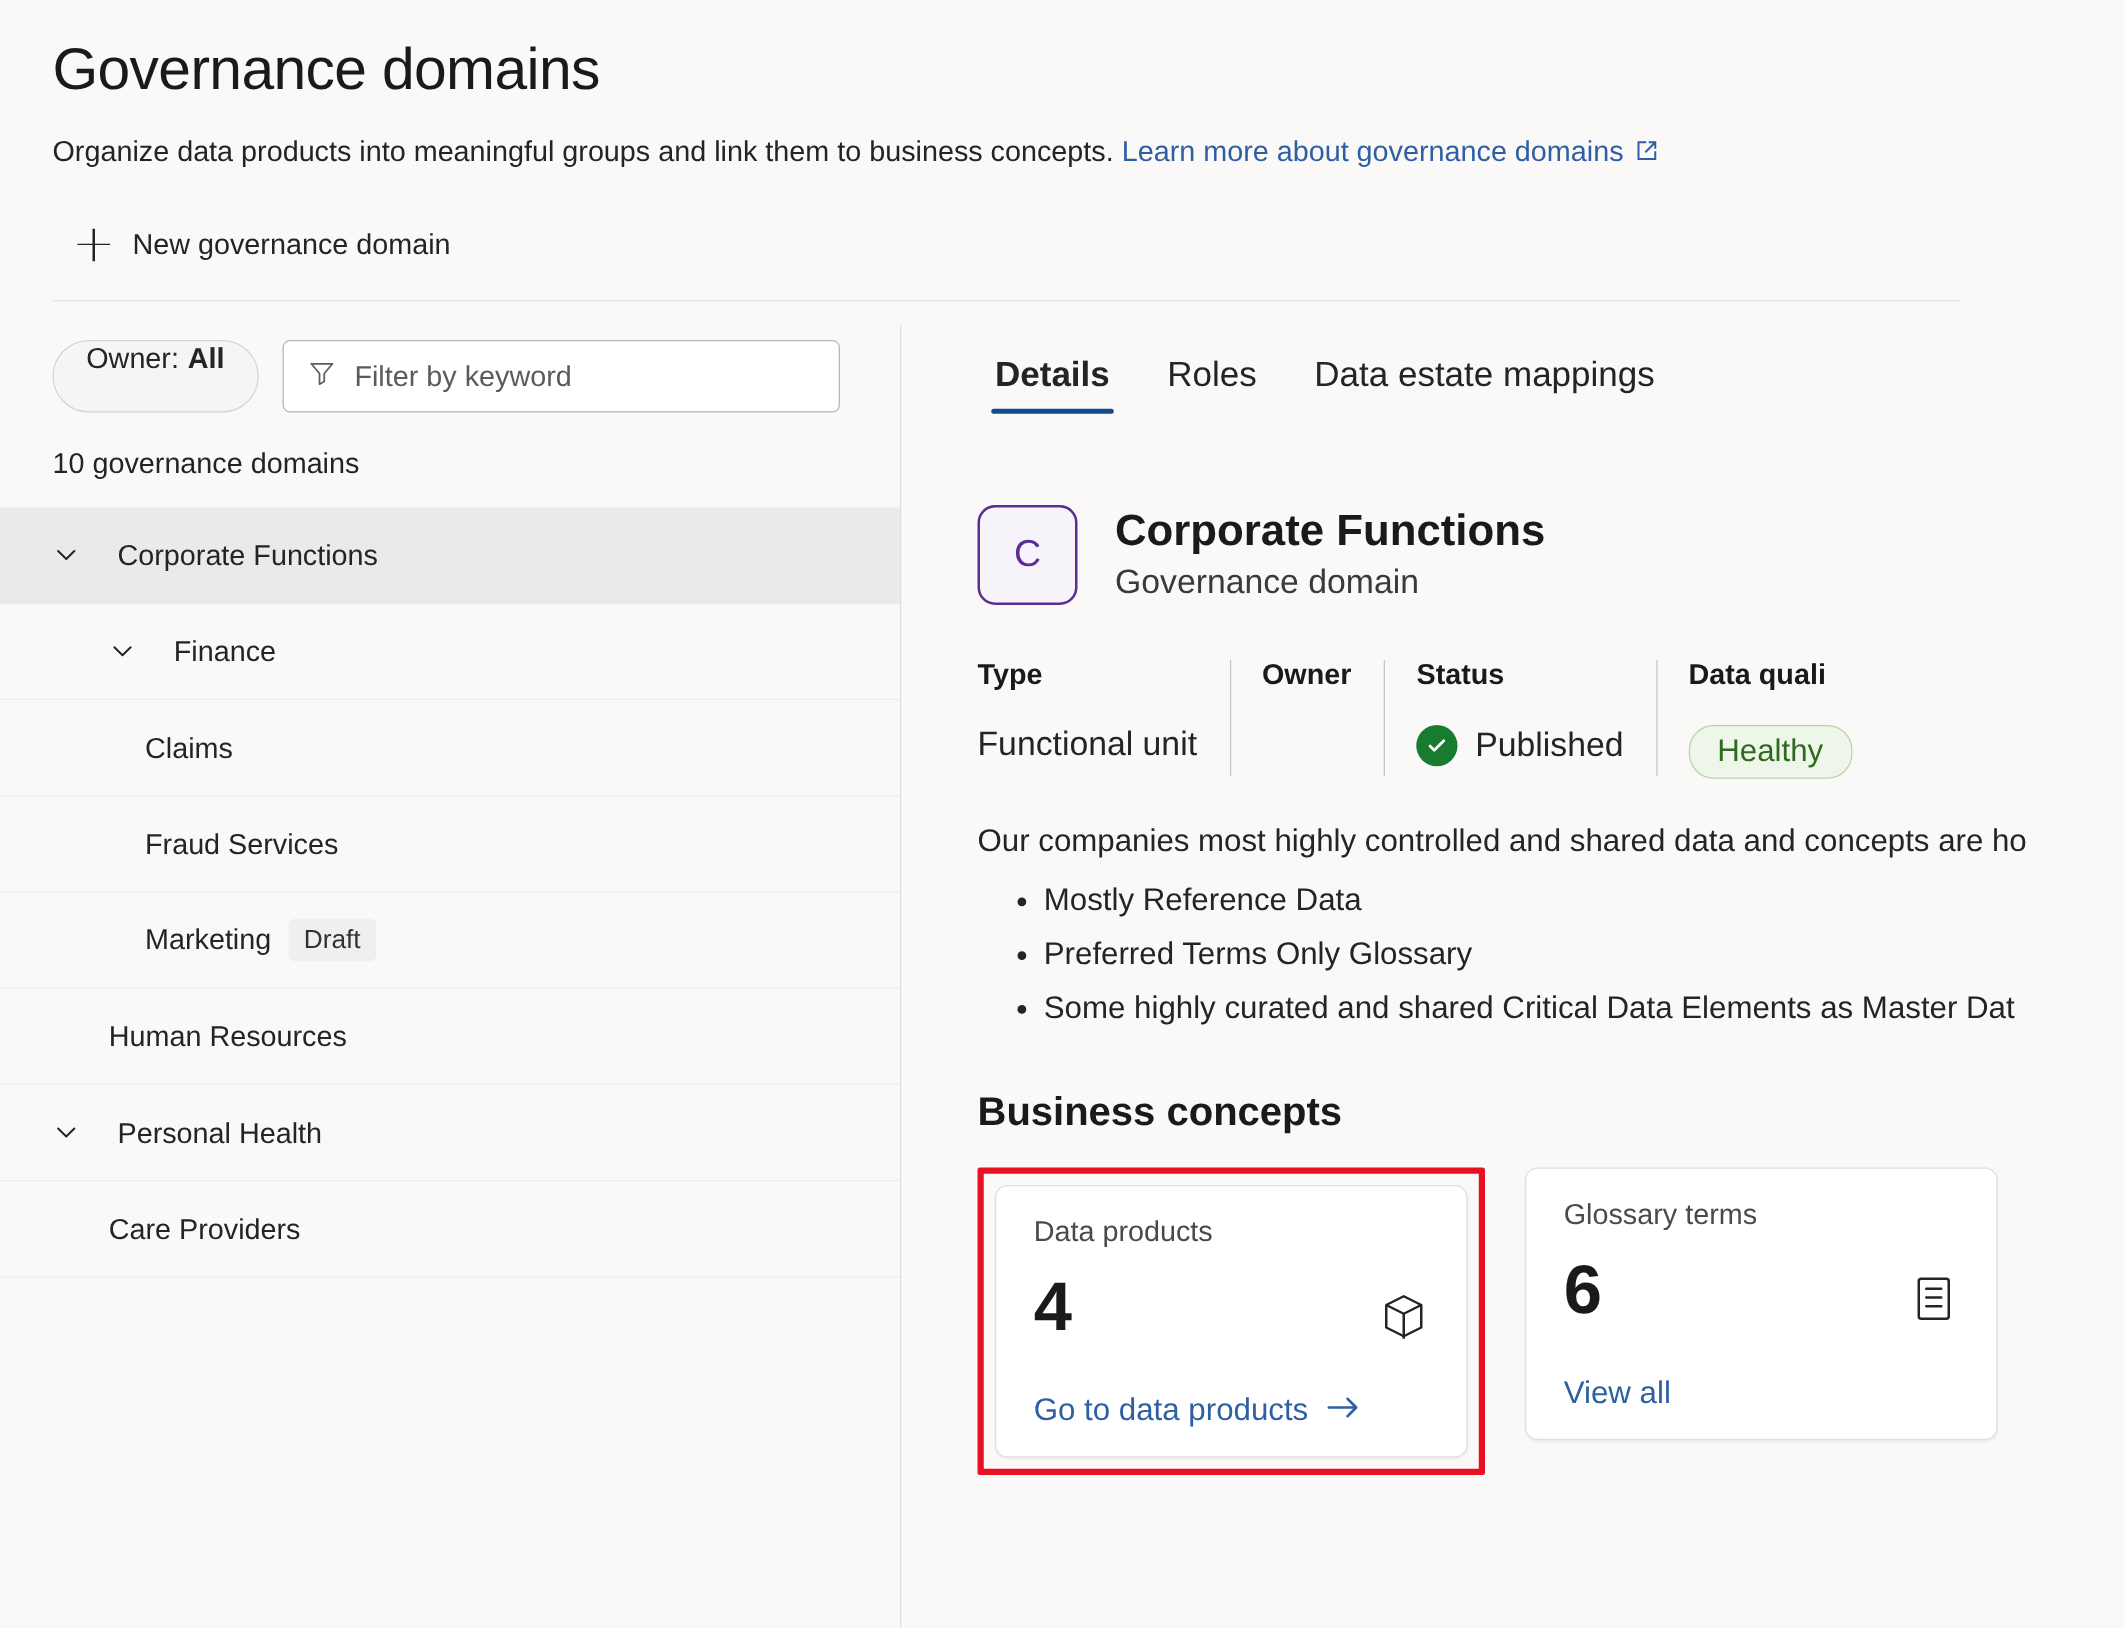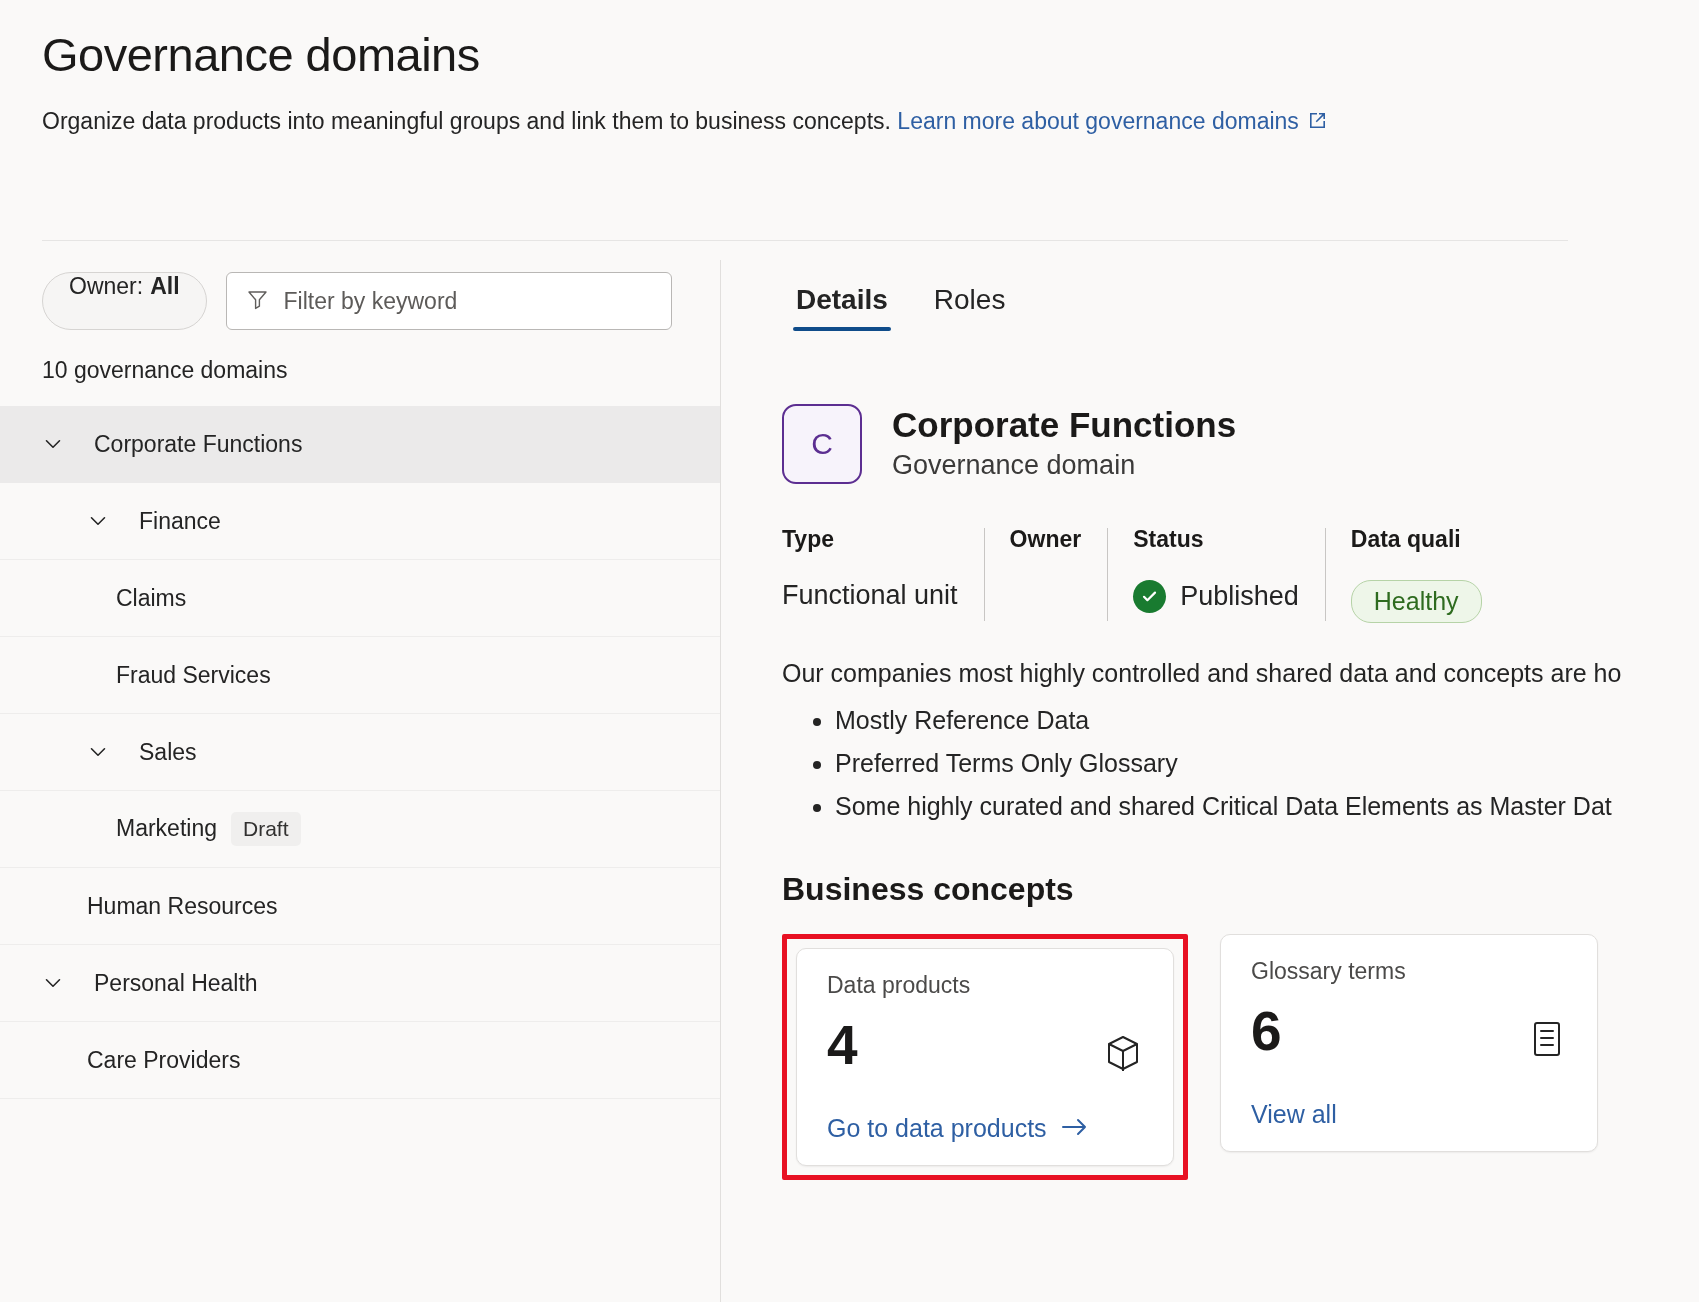--- a/index.html
+++ b/index.html
@@ -165,20 +165,26 @@
 
   <div class="hdr">
     <h1 class="page-title">Governance domains</h1>
     <p class="subtitle">
       <span>Organize data products into meaningful groups and link them to business concepts.</span>
       <a href="#"><span>Learn more about governance domains</span></a><span class="ext-icon"><svg width="21" height="21" viewBox="0 0 21 21">
             <path d="M3 3h7v1.6H4.6v11.8h11.8V11H18v7H3V3z" fill="#2e5fa3"></path>
             <path d="M12 3h6v6h-1.6V5.7l-6.6 6.6-1.1-1.1 6.6-6.6H12V3z" fill="#2e5fa3"></path>
           </svg></span>
     </p>
+    <div class="cmdbar">
+      <button class="new-btn">
+        <span class="plus-ic"></span>
+        <span>New governance domain</span>
+      </button>
+    </div>
   </div>
   <div class="hdr-rule"></div>
 
   <div class="body-split">
 
     <div class="left-pane">
       <div class="filters">
         <div class="owner-pill">
           <span>Owner:</span>
           <b>All</b>
@@ -213,28 +219,20 @@
           <div class="tree-row lvl2 indent2">
             <span class="label-wrap">
               <span>Claims</span>
             </span>
           </div>
           <div class="tree-row lvl2 indent2">
             <span class="label-wrap">
               <span>Fraud Services</span>
             </span>
           </div>
-          <div class="tree-row lvl1 indent1">
-            <span class="label-wrap">
-              <span class="chev" style="margin-right: 16px;"><svg width="22" height="22" viewBox="0 0 22 22">
-                  <path d="M4.5 7.8L11 14.2l6.5-6.4" fill="none" stroke="#242424" stroke-width="1.6" stroke-linecap="round" stroke-linejoin="round"></path>
-                </svg></span>
-              <span>Sales</span>
-            </span>
-          </div>
           <div class="tree-row lvl2 indent2">
             <span class="label-wrap">
               <span>Marketing</span>
               <span class="draft-chip">Draft</span>
             </span>
           </div>
           <div class="tree-row lvl1 indent1">
             <span class="label-wrap">
               <span>Human Resources</span>
             </span>
@@ -255,20 +253,21 @@
         </div>
     </div>
 
     <div class="v-div"></div>
 
     <div class="right-pane">
 
       <div class="tabs" id="tabs-root">
           <div class="tab active">Details</div>
           <div class="tab">Roles</div>
+          <div class="tab">Data estate mappings</div>
         </div>
 
       <div class="ent-head">
         <div class="ent-avatar">
           <span>C</span>
         </div>
         <div>
           <div class="ent-name">Corporate Functions</div>
           <div class="ent-kind">Governance domain</div>
         </div>

